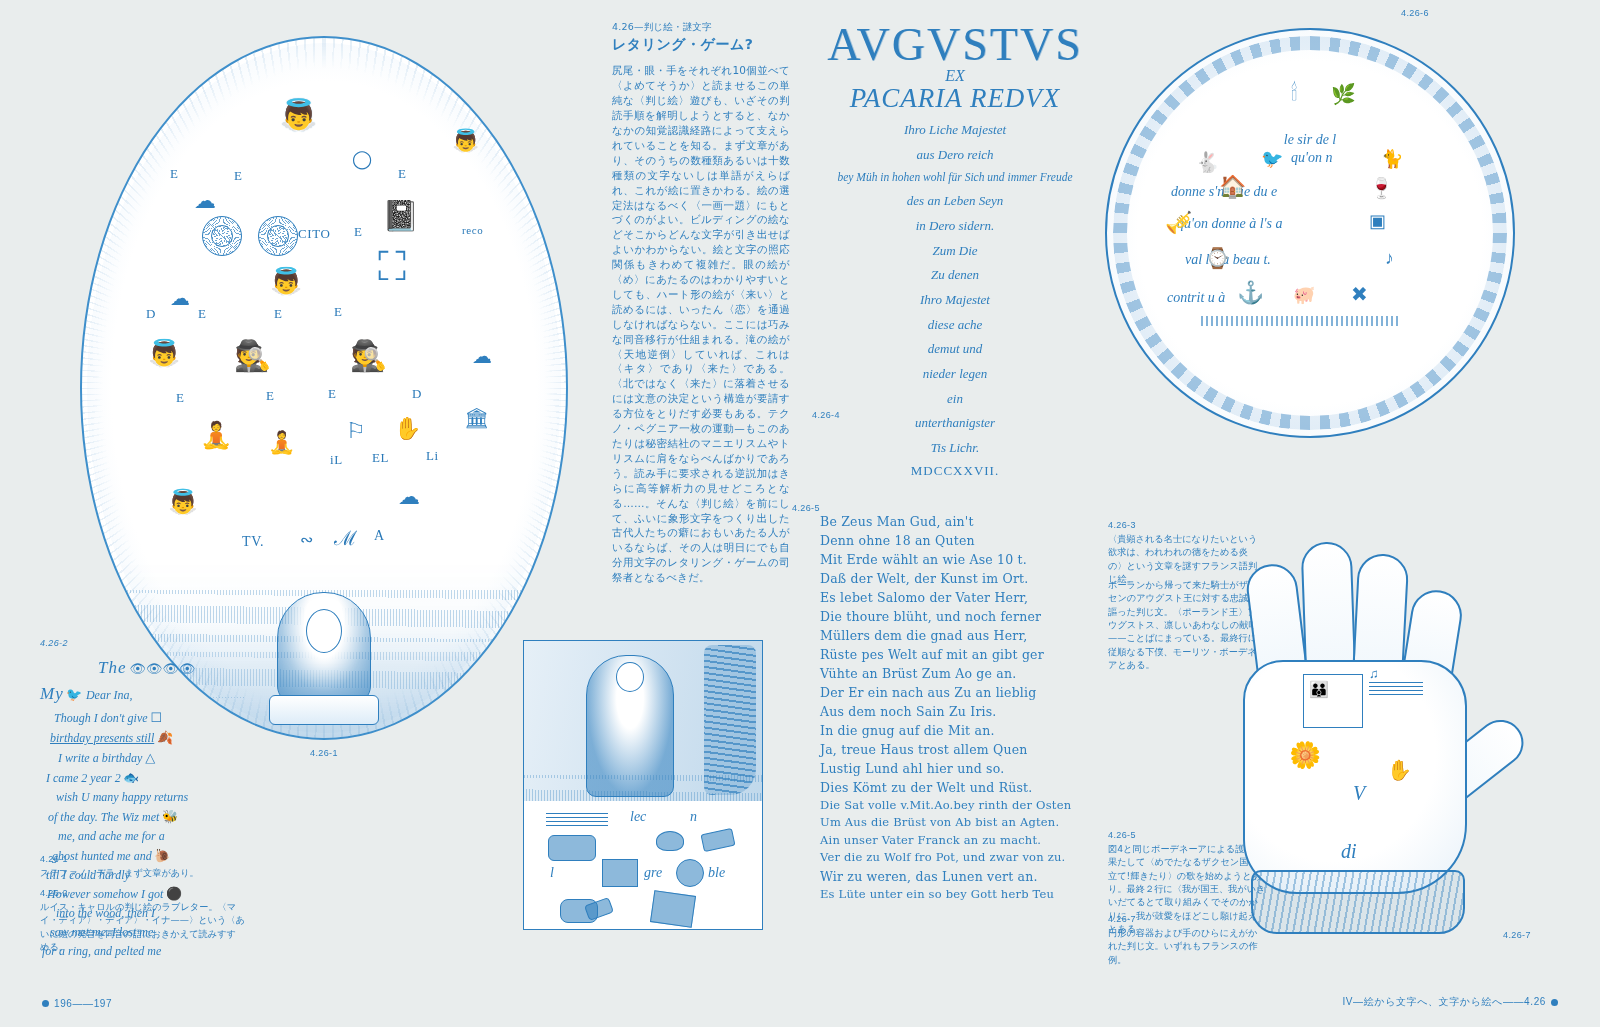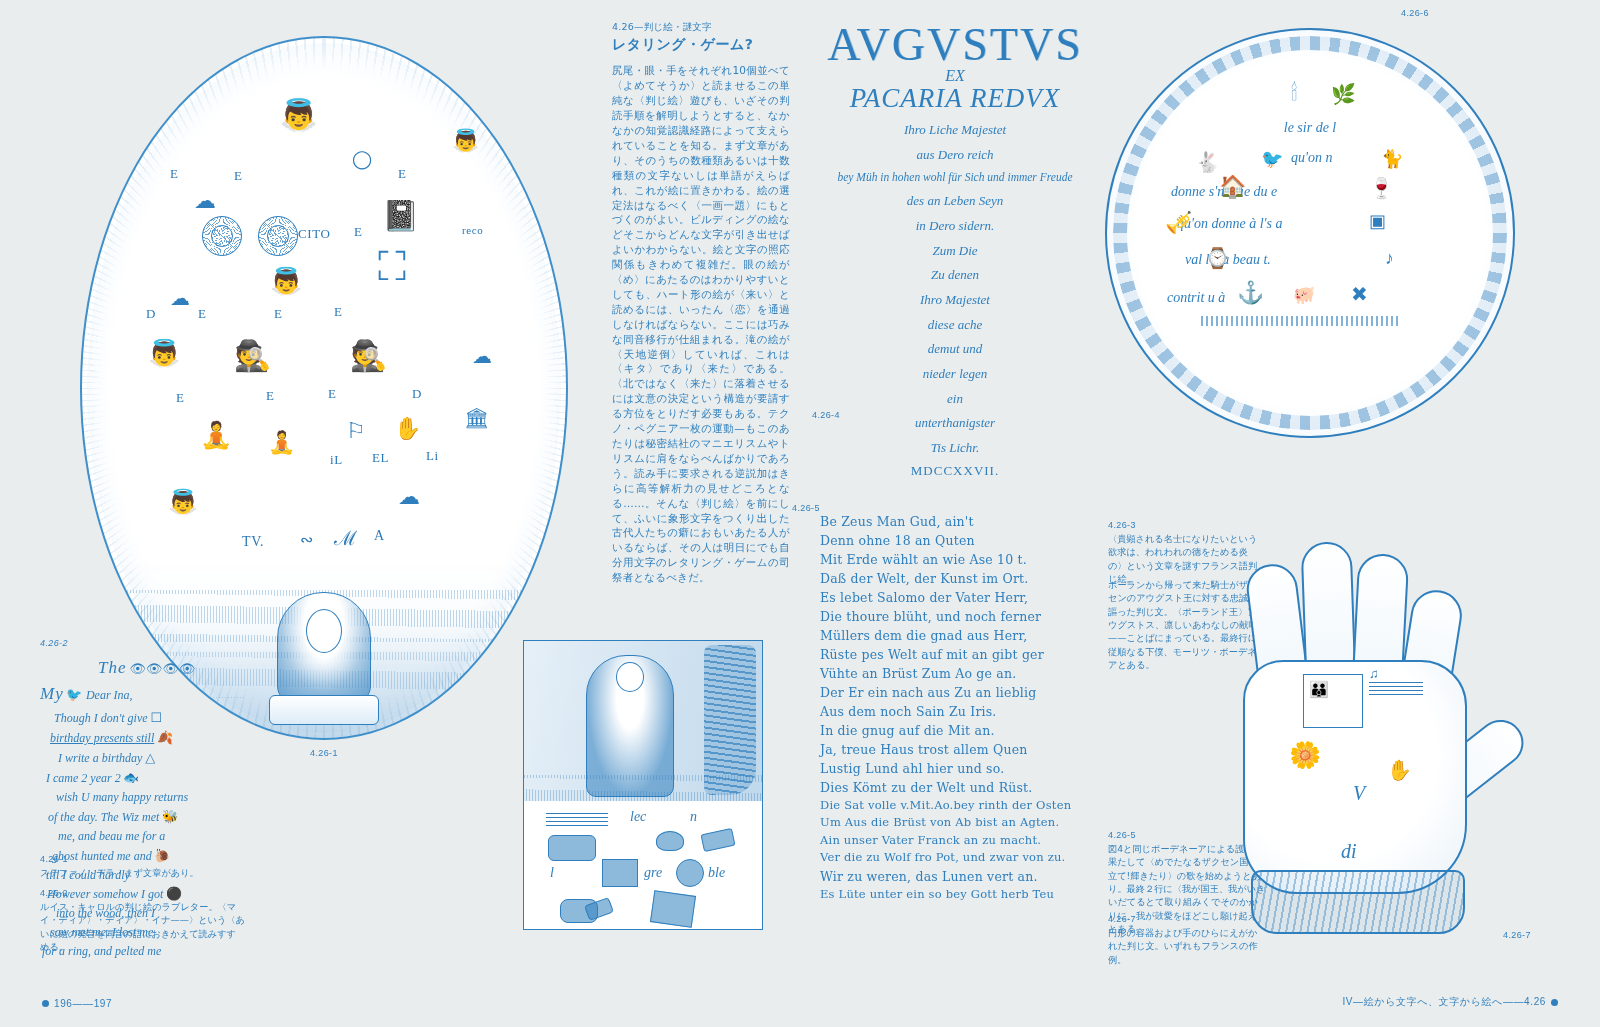--- a/index.html
+++ b/index.html
@@ -460,21 +460,21 @@
     <div class="fignum" style="left:0px;top:-18px;">4.26-2</div>
     <div style="position:relative;">
       <div style="margin-left:58px;"><span class="hl">The</span> <span class="ic">👁👁👁👁</span></div>
       <div><span class="hl">My</span> <span class="ic">🐦</span> <span>Dear Ina,</span></div>
       <div style="margin-left:14px;"><span>Though I don't give</span> <span class="ic">☐</span></div>
       <div style="margin-left:10px;"><span class="u">birthday presents still</span> <span class="ic">🍂</span></div>
       <div style="margin-left:18px;"><span>I write a birthday</span> <span class="ic">△</span></div>
       <div style="margin-left:6px;"><span>I came 2 year 2</span> <span class="ic">🐟</span></div>
       <div style="margin-left:16px;"><span>wish U many happy returns</span></div>
       <div style="margin-left:8px;"><span>of the day. The Wiz met</span> <span class="ic">🐝</span></div>
-      <div style="margin-left:18px;"><span>me, and beau me for a</span></div>
+      <div style="margin-left:18px;"><span>me, and ache me for a</span></div>
       <div style="margin-left:12px;"><span>ghost hunted me and</span> <span class="ic">🐌</span></div>
       <div style="margin-left:6px;"><span>till I could hardly</span></div>
       <div style="margin-left:7px;"><span>However somehow I got</span> <span class="ic">⚫</span></div>
       <div style="margin-left:16px;"><span>into the wood, then I</span></div>
       <div style="margin-left:10px;"><span>saw met me. I lost me</span></div>
       <div style="margin-left:2px;"><span>for a ring, and pelted me</span></div>
     </div>
   </div>
 
   <div class="fignum" style="left:40px;top:854px;">4.26-1</div>
@@ -536,21 +536,21 @@
     <div class="date">MDCCXXVII.</div>
     <div class="fignum" style="left:12px;top:392px;">4.26-4</div>
   </div>
 
   <div class="plate6">
     <div class="disc">
       <div class="wreath"></div>
       <div class="inner">
         <div class="glyph" style="left:150px;top:16px;font-size:22px;">🕯</div>
         <div class="glyph" style="left:190px;top:18px;font-size:20px;">🌿</div>
-        <div class="line" style="top:56px;font-style:italic;">le sir de l</div>
+        <div class="line" style="top:68px;font-style:italic;">le sir de l</div>
         <div class="glyph" style="left:54px;top:86px;font-size:20px;">🐇</div>
         <div class="glyph" style="left:120px;top:84px;font-size:18px;">🐦</div>
         <div class="line" style="top:86px;left:150px;text-align:left;">qu'on n</div>
         <div class="glyph" style="left:240px;top:84px;font-size:18px;">🐈</div>
         <div class="line" style="top:120px;left:30px;text-align:left;">donne s'n'st ie du e</div>
         <div class="glyph" style="left:78px;top:110px;font-size:22px;">🏠</div>
         <div class="glyph" style="left:228px;top:112px;font-size:20px;">🍷</div>
         <div class="line" style="top:152px;left:36px;text-align:left;">qu'on donne à l's a</div>
         <div class="glyph" style="left:24px;top:146px;font-size:22px;">🎺</div>
         <div class="glyph" style="left:228px;top:146px;font-size:18px;">▣</div>

